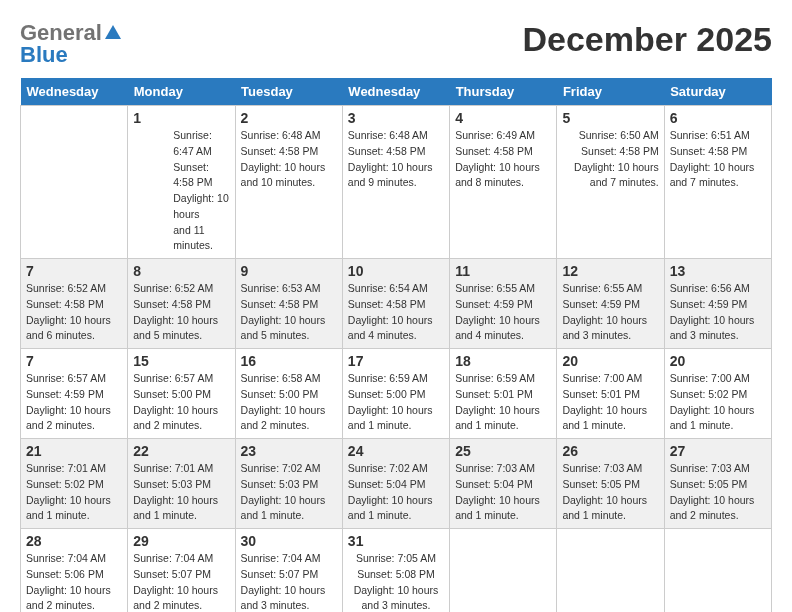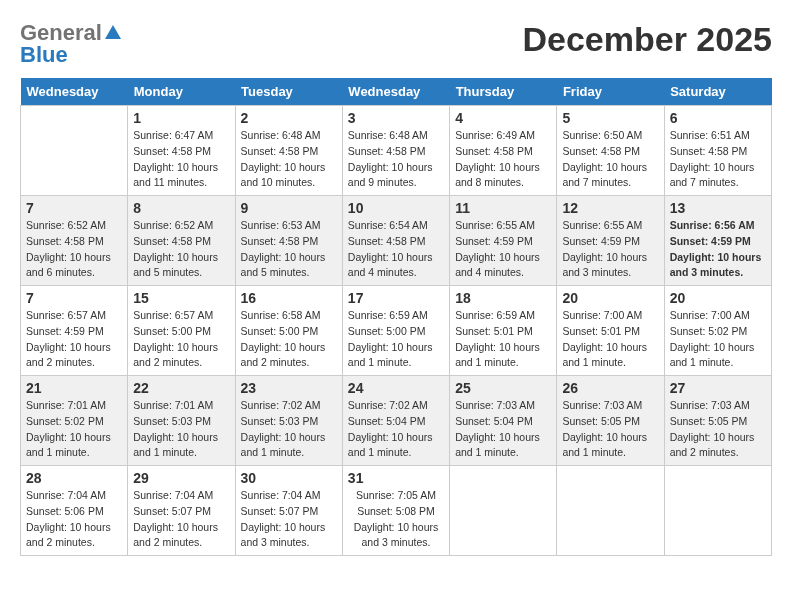--- a/index.html
+++ b/index.html
@@ -107,21 +107,21 @@
       <th>Thursday</th>
       <th>Friday</th>
       <th>Saturday</th>
     </tr>
   </thead>
   <tbody id="calendar-body">
   <tr class="row-white">
         <td class="empty-cell"></td>
         <td>
           <span class="day-number">1</span>
-          <div class="day-info" style="white-space: pre-wrap;">Sunrise: 6:47 AM
+          <div class="day-info" style="white-space: pre-wrap; margin-left: 40px;">Sunrise: 6:47 AM
 Sunset: 4:58 PM
 Daylight: 10 hours
 and 11 minutes.</div>
         </td>
         <td>
           <span class="day-number">2</span>
           <div class="day-info" style="white-space: pre-wrap;">Sunrise: 6:48 AM
 Sunset: 4:58 PM
 Daylight: 10 hours
 and 10 minutes.</div>
@@ -135,21 +135,21 @@
         </td>
         <td>
           <span class="day-number">4</span>
           <div class="day-info" style="white-space: pre-wrap;">Sunrise: 6:49 AM
 Sunset: 4:58 PM
 Daylight: 10 hours
 and 8 minutes.</div>
         </td>
         <td>
           <span class="day-number">5</span>
-          <div class="day-info" style="white-space: pre-wrap;">Sunrise: 6:50 AM
+          <div class="day-info" style="white-space: pre-wrap; text-align: right;">Sunrise: 6:50 AM
 Sunset: 4:58 PM
 Daylight: 10 hours
 and 7 minutes.</div>
         </td>
         <td>
           <span class="day-number">6</span>
           <div class="day-info" style="white-space: pre-wrap;">Sunrise: 6:51 AM
 Sunset: 4:58 PM
 Daylight: 10 hours
 and 7 minutes.</div>
@@ -193,21 +193,21 @@
         </td>
         <td>
           <span class="day-number">12</span>
           <div class="day-info" style="white-space: pre-wrap;">Sunrise: 6:55 AM
 Sunset: 4:59 PM
 Daylight: 10 hours
 and 3 minutes.</div>
         </td>
         <td>
           <span class="day-number">13</span>
-          <div class="day-info" style="white-space: pre-wrap; font-weight: bold;">Sunrise: 6:56 AM
+          <div class="day-info" style="white-space: pre-wrap;">Sunrise: 6:56 AM
 Sunset: 4:59 PM
 Daylight: 10 hours
 and 3 minutes.</div>
         </td>
       </tr>
       <tr class="row-white">
         <td>
           <span class="day-number">7</span>
           <div class="day-info" style="white-space: pre-wrap;">Sunrise: 6:57 AM
 Sunset: 4:59 PM

